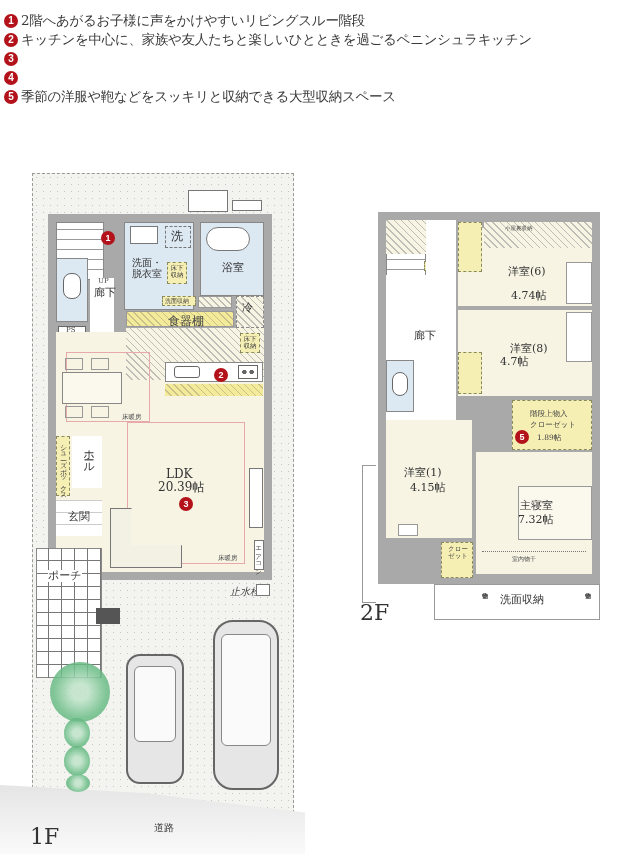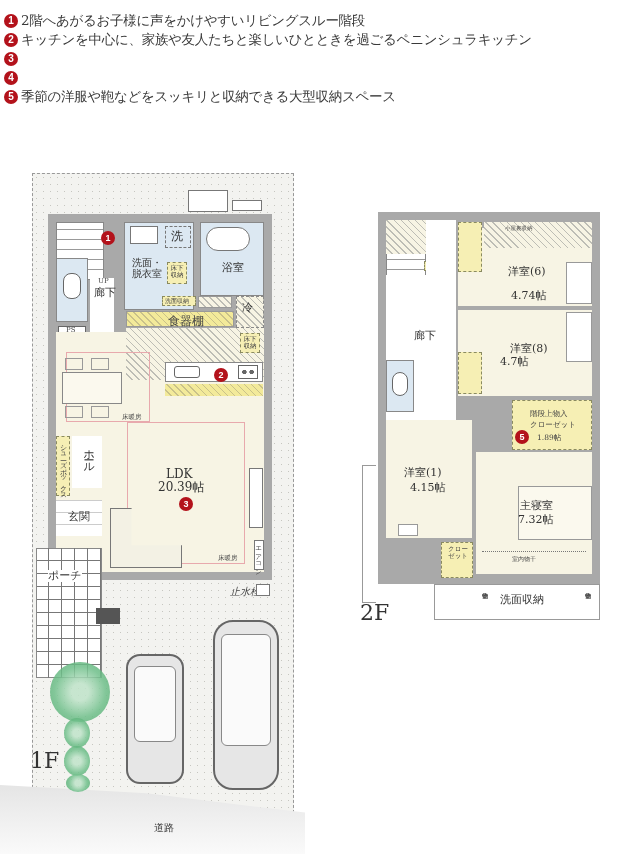--- a/index.html
+++ b/index.html
@@ -152,21 +152,21 @@
   </div>
   <div class="car" style="left:213px;top:620px;width:66px;height:170px;border-radius:20px;">
     <div class="glass" style="top:12px;height:112px;"></div>
   </div>
 
   <div class="tree" style="left:50px;top:662px;width:60px;height:60px;"></div>
   <div class="tree" style="left:64px;top:718px;width:26px;height:30px;"></div>
   <div class="tree" style="left:64px;top:746px;width:26px;height:30px;"></div>
   <div class="tree" style="left:66px;top:774px;width:24px;height:18px;"></div>
 
-  <div class="floorlbl" style="left:30px;top:748px;">1F</div>
+  <div class="floorlbl" style="left:30px;top:824px;">1F</div>
 </div>
 
 <div>
 
   <div class="abs wall" style="left:378px;top:212px;width:222px;height:372px;"></div>
   <div class="abs wall" style="left:378px;top:470px;width:56px;height:114px;background:transparent;"></div>
   <div class="abs" style="left:362px;top:465px;width:14px;height:138px;border:1.2px solid #999;border-right:none;background:#fff;"></div>
 
   <div class="abs white" style="left:386px;top:220px;width:40px;height:90px;background:repeating-linear-gradient(0deg,#fff 0 9px,#999 9px 10px);border:1px solid #888;"></div>
   <div class="abs hatch" style="left:386px;top:220px;width:40px;height:34px;"></div>

